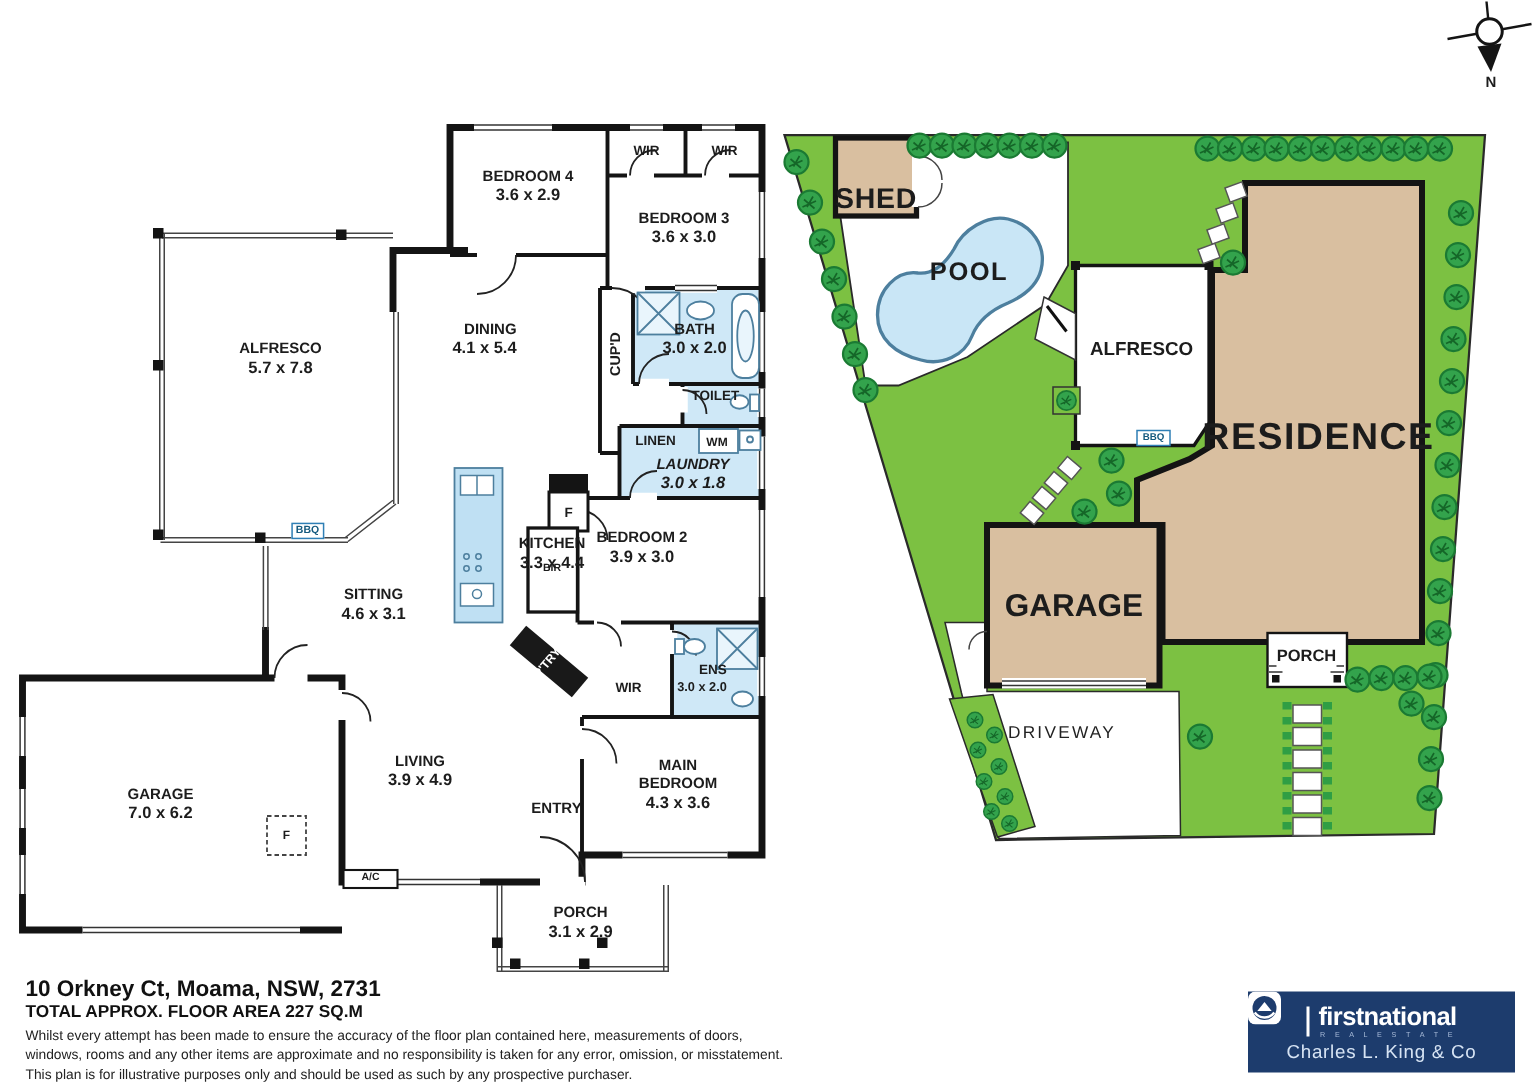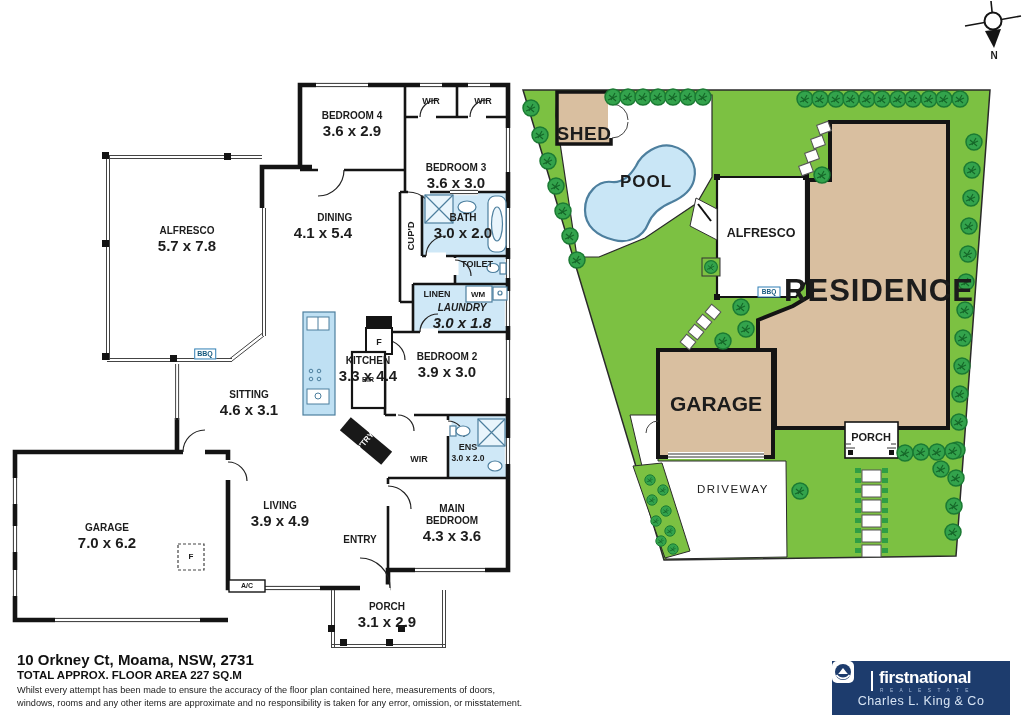--- a/index.html
+++ b/index.html
@@ -1,31 +1,31 @@
 <!DOCTYPE html>
 <html><head>
 <meta charset="utf-8">
 <style>
   html,body{margin:0;padding:0;background:#fff;}
   .canvas{position:relative;width:1024px;height:725px;background:#fff;overflow:hidden;
           font-family:"Liberation Sans",sans-serif;}
   svg{position:absolute;left:0;top:0;}
   .lbl{position:absolute;transform:translate(-50%,-50%);text-align:center;color:#1c1c1c;
        font-weight:700;font-size:10px;line-height:1.2;white-space:nowrap;}
-  .lbl .dims{display:block;font-weight:700;font-size:15px;}
-  .s9{font-size:9px;} .s8{font-size:8px;} .s7{font-size:7px;}
+  .lbl .dims{display:block;font-weight:700;font-size:11px;}
+  .s9{font-size:9px;text-align:right;} .s8{font-size:8px;} .s7{font-size:7px;}
   .wrap{white-space:normal;width:74px;text-align:center;}
   .rot-cupd{transform:translate(-50%,-50%) rotate(-90deg);font-size:9.5px;}
   .rot-ptry{transform:translate(-50%,-50%) rotate(-50deg);color:#fff;font-size:8px;font-weight:700;}
   .bbq-box{font-size:7px;color:#14597e;background:#fff;border:1px solid #2f7fb5;
            padding:0 2px;line-height:1.3;}
   .site-shed{font-size:19px;letter-spacing:0.5px;}
   .site-pool{font-size:17px;font-weight:600;letter-spacing:1px;}
   .site-alf{font-size:12.5px;}
-  .site-res{font-size:31px;letter-spacing:1px;}
+  .site-res{font-size:25px;letter-spacing:1px;}
   .site-gar{font-size:21px;}
   .site-porch{font-size:11px;}
   .site-drv{font-size:11.5px;font-weight:400;letter-spacing:1.5px;color:#222;}
   .compass-n{font-size:10px;font-weight:600;}
   .footer-address{position:absolute;left:17px;top:651px;font-size:15px;font-weight:700;color:#111;}
   .footer-area{position:absolute;left:17px;top:669px;font-size:11.5px;font-weight:700;color:#111;}
   .footer-disc{position:absolute;left:17px;top:684px;font-size:9.2px;font-weight:400;
                color:#222;line-height:1.4;}
   .footer-disc div{white-space:nowrap;}
   .logo{position:absolute;left:832px;top:661px;width:178px;height:54px;background:#1d3c6d;
@@ -367,21 +367,21 @@
   </g>
 </svg>
 
 <div class="lbl" style="left:352px;top:125px;">
   <span>BEDROOM 4</span>
   <span class="dims">3.6 x 2.9</span></div>
 <div class="lbl s9" style="left:431px;top:101px;">
   <span>WIR</span></div>
 <div class="lbl s9" style="left:483px;top:101px;">
   <span>WIR</span></div>
-<div class="lbl" style="left:456px;top:153px;margin-top:24px;">
+<div class="lbl" style="left:456px;top:153px;">
   <span>BEDROOM 3</span>
   <span class="dims">3.6 x 3.0</span></div>
 <div class="lbl" style="left:323px;top:227px;text-align:right;">
   <span>DINING</span>
   <span class="dims">4.1 x 5.4</span></div>
 <div class="lbl" style="left:187px;top:240px;">
   <span>ALFRESCO</span>
   <span class="dims">5.7 x 7.8</span></div>
 <div class="lbl bbq-box" style="left:205px;top:354px;">
   <span>BBQ</span></div>
@@ -399,21 +399,21 @@
 <div class="lbl" style="left:462px;top:317px;font-style:italic;">
   <span>LAUNDRY</span>
   <span class="dims">3.0 x 1.8</span></div>
 <div class="lbl" style="left:352px;top:370px;margin-left:16px;">
   <span>KITCHEN</span>
   <span class="dims">3.3 x 4.4</span></div>
 <div class="lbl s9" style="left:379px;top:342px;">
   <span>F</span></div>
 <div class="lbl s7" style="left:368px;top:380px;">
   <span>BIR</span></div>
-<div class="lbl" style="left:447px;top:366px;">
+<div class="lbl" style="left:428px;top:366px;">
   <span>BEDROOM 2</span>
   <span class="dims">3.9 x 3.0</span></div>
 <div class="lbl rot-ptry" style="left:365px;top:442px;">
   <span>P'TRY</span></div>
 <div class="lbl s9" style="left:419px;top:459px;">
   <span>WIR</span></div>
 <div class="lbl s9" style="left:468px;top:452px;">
   <span>ENS</span>
   <span class="dims" style="font-size:8.5px">3.0 x 2.0</span></div>
 <div class="lbl" style="left:249px;top:404px;">
@@ -422,53 +422,54 @@
 <div class="lbl" style="left:107px;top:537px;">
   <span>GARAGE</span>
   <span class="dims">7.0 x 6.2</span></div>
 <div class="lbl s8" style="left:191px;top:557px;">
   <span>F</span></div>
 <div class="lbl s7" style="left:247px;top:586px;">
   <span>A/C</span></div>
 <div class="lbl" style="left:280px;top:515px;">
   <span>LIVING</span>
   <span class="dims">3.9 x 4.9</span></div>
-<div class="lbl" style="left:360px;top:540px;">
+<div class="lbl" style="left:371px;top:540px;">
   <span>ENTRY</span></div>
 <div class="lbl wrap" style="left:452px;top:524px;">
   <span>MAIN BEDROOM</span>
   <span class="dims">4.3 x 3.6</span></div>
 <div class="lbl" style="left:387px;top:616px;">
   <span>PORCH</span>
   <span class="dims">3.1 x 2.9</span></div>
 
 <div class="lbl site-shed" style="left:584px;top:134px;">
   <span>SHED</span></div>
 <div class="lbl site-pool" style="left:646px;top:182px;">
   <span>POOL</span></div>
 <div class="lbl site-alf" style="left:761px;top:233px;">
   <span>ALFRESCO</span></div>
 <div class="lbl site-res" style="left:879px;top:291px;">
   <span>RESIDENCE</span></div>
 <div class="lbl site-gar" style="left:716px;top:404px;">
   <span>GARAGE</span></div>
 <div class="lbl site-porch" style="left:871px;top:438px;">
   <span>PORCH</span></div>
-<div class="lbl site-drv" style="left:713px;top:490px;padding-left:40px;">
+<div class="lbl site-drv" style="left:688px;top:490px;padding-left:40px;">
   <span>DRIVEWAY</span></div>
 <div class="lbl" style="left:769px;top:292px;font-size:6.5px;color:#14597e;">
   <span>BBQ</span></div>
 <div class="lbl compass-n" style="left:994px;top:56px;">
   <span>N</span></div>
 
 <div class="footer-address">10 Orkney Ct, Moama, NSW, 2731</div>
 <div class="footer-area">TOTAL APPROX. FLOOR AREA 227 SQ.M</div>
 <div class="footer-disc">
   <div>Whilst every attempt has been made to ensure the accuracy of the floor plan contained here, measurements of doors,</div>
   <div>windows, rooms and any other items are approximate and no responsibility is taken for any error, omission, or misstatement.</div>
+  <div>This plan is for illustrative purposes only and should be used as such by any prospective purchaser.</div>
 </div>
 
 <div class="logo">
   <div class="logo-row">
     <svg width="22" height="22" viewBox="0 0 22 22">
       <rect x="0" y="0" width="22" height="22" rx="5" fill="#ffffff"></rect>
       <circle cx="11" cy="11" r="8" fill="#1d3c6d"></circle>
       <path d="M6.2,13 L11,7 L15.8,13 Z" fill="#ffffff"></path>
       <path d="M4.5,14 A8,8 0 0 0 17.5,14" stroke="#ffffff" stroke-width="1.6" fill="none"></path>
     </svg>

